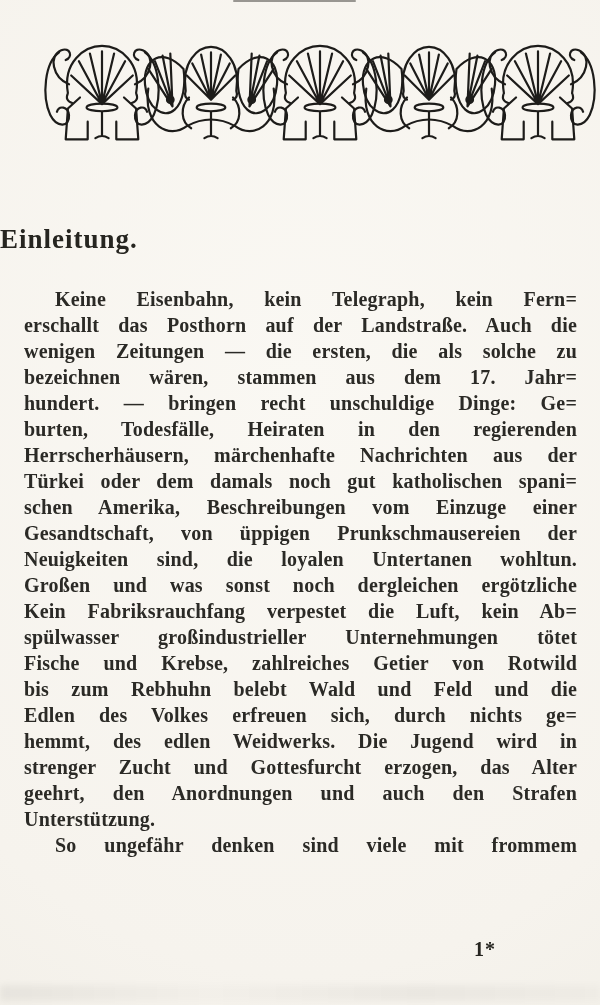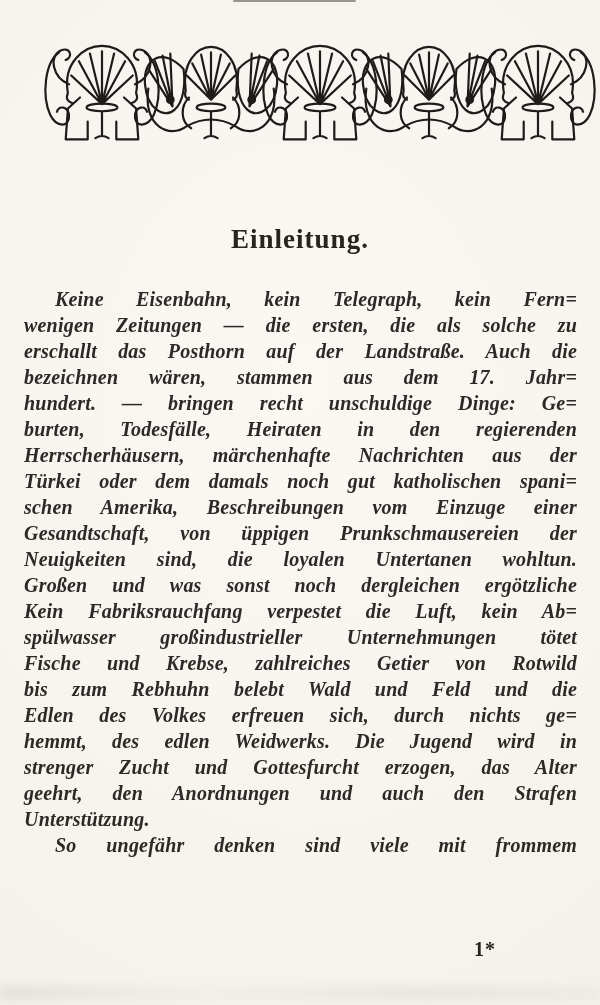--- a/index.html
+++ b/index.html
@@ -38,37 +38,36 @@
   .ornament {
     position: absolute;
     left: 30px; top: 33px;
     width: 540px; height: 115px;
   }
   .ornament svg { overflow: visible; display: block; }
   .heading {
     position: absolute;
     left: 0; top: 224px;
     width: 100%;
-    text-align: center;
+    text-align: left;
     font-size: 27px;
     font-weight: bold;
     letter-spacing: 1px;
     color: #262520;
   }
   .body-text {
     position: absolute;
     left: 24px; top: 286px;
     width: 553px;
     font-size: 20px;
     font-weight: bold;
     line-height: 26px;
     letter-spacing: 0.2px;
     word-spacing: 0.06em;
     color: #2b2a26;
-    font-style: italic;
   }
   .line {
     text-align: justify;
     text-align-last: justify;
     white-space: nowrap;
   }
   .line.indent { text-indent: 31px; }
   .line.lastline { text-align-last: left; }
   .signature {
     position: absolute;
@@ -132,22 +131,22 @@
       <use href="#palA" transform="translate(290,8) scale(1.1)"></use>
       <use href="#palB" transform="translate(399,8) scale(1.1)"></use>
       <use href="#palA" transform="translate(508,8) scale(1.1)"></use>
     </svg>
   </div>
 
   <h1 class="heading">Einleitung.</h1>
 
   <div class="body-text" id="body-text">
       <div class="line indent">Keine Eisenbahn, kein Telegraph, kein Fern=</div>
+      <div class="line">erschallt das Posthorn auf der Landstraße. Auch die</div>
       <div class="line">wenigen Zeitungen — die ersten, die als solche zu</div>
-      <div class="line">erschallt das Posthorn auf der Landstraße. Auch die</div>
       <div class="line">bezeichnen wären, stammen aus dem 17. Jahr=</div>
       <div class="line">hundert. — bringen recht unschuldige Dinge: Ge=</div>
       <div class="line">burten, Todesfälle, Heiraten in den regierenden</div>
       <div class="line">Herrscherhäusern, märchenhafte Nachrichten aus der</div>
       <div class="line">Türkei oder dem damals noch gut katholischen spani=</div>
       <div class="line">schen Amerika, Beschreibungen vom Einzuge einer</div>
       <div class="line">Gesandtschaft, von üppigen Prunkschmausereien der</div>
       <div class="line">Neuigkeiten sind, die loyalen Untertanen wohltun.</div>
       <div class="line">Großen und was sonst noch dergleichen ergötzliche</div>
       <div class="line">Kein Fabriksrauchfang verpestet die Luft, kein Ab=</div>

